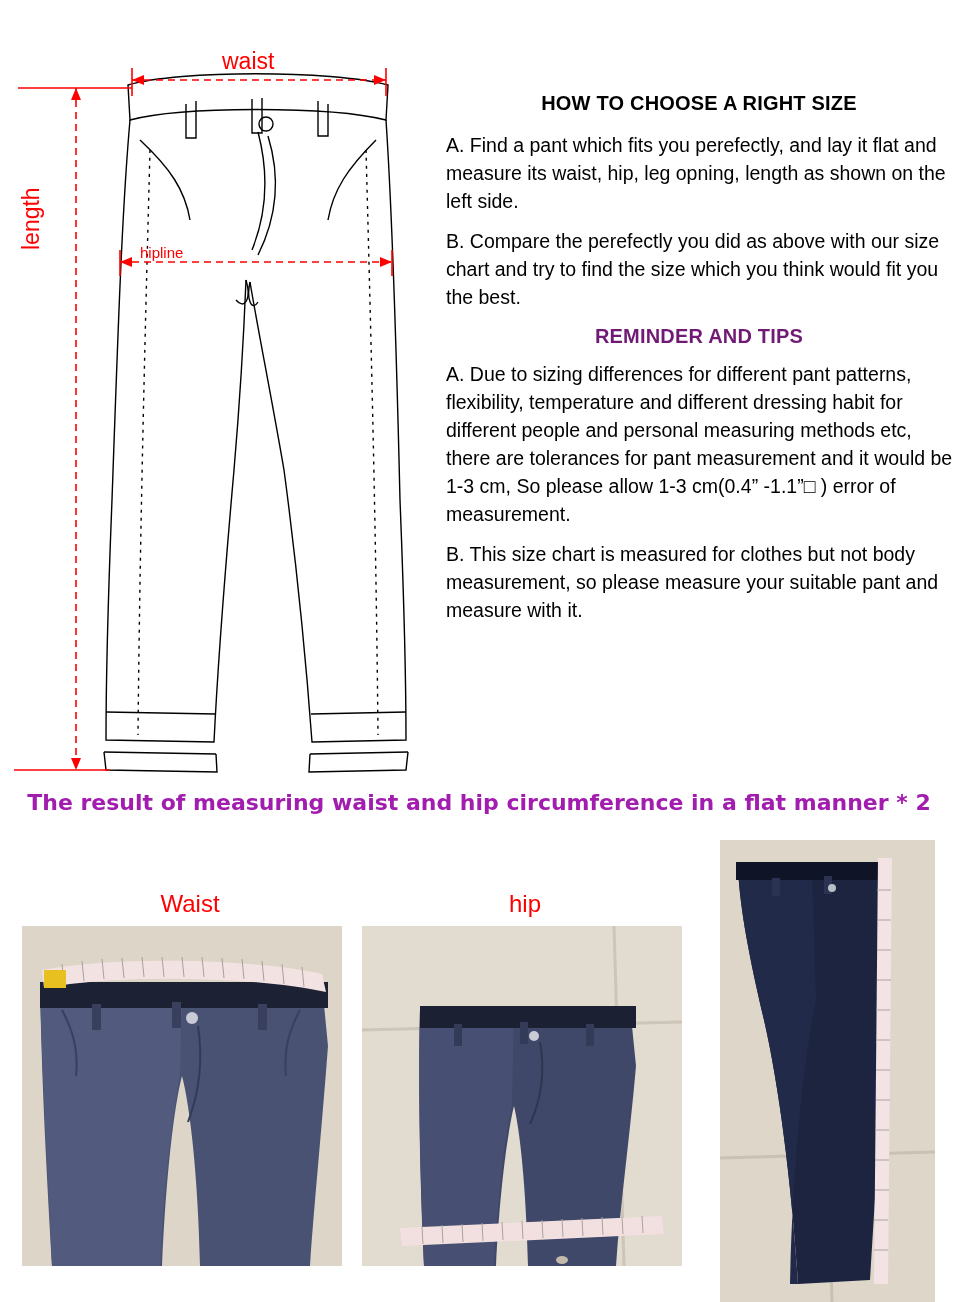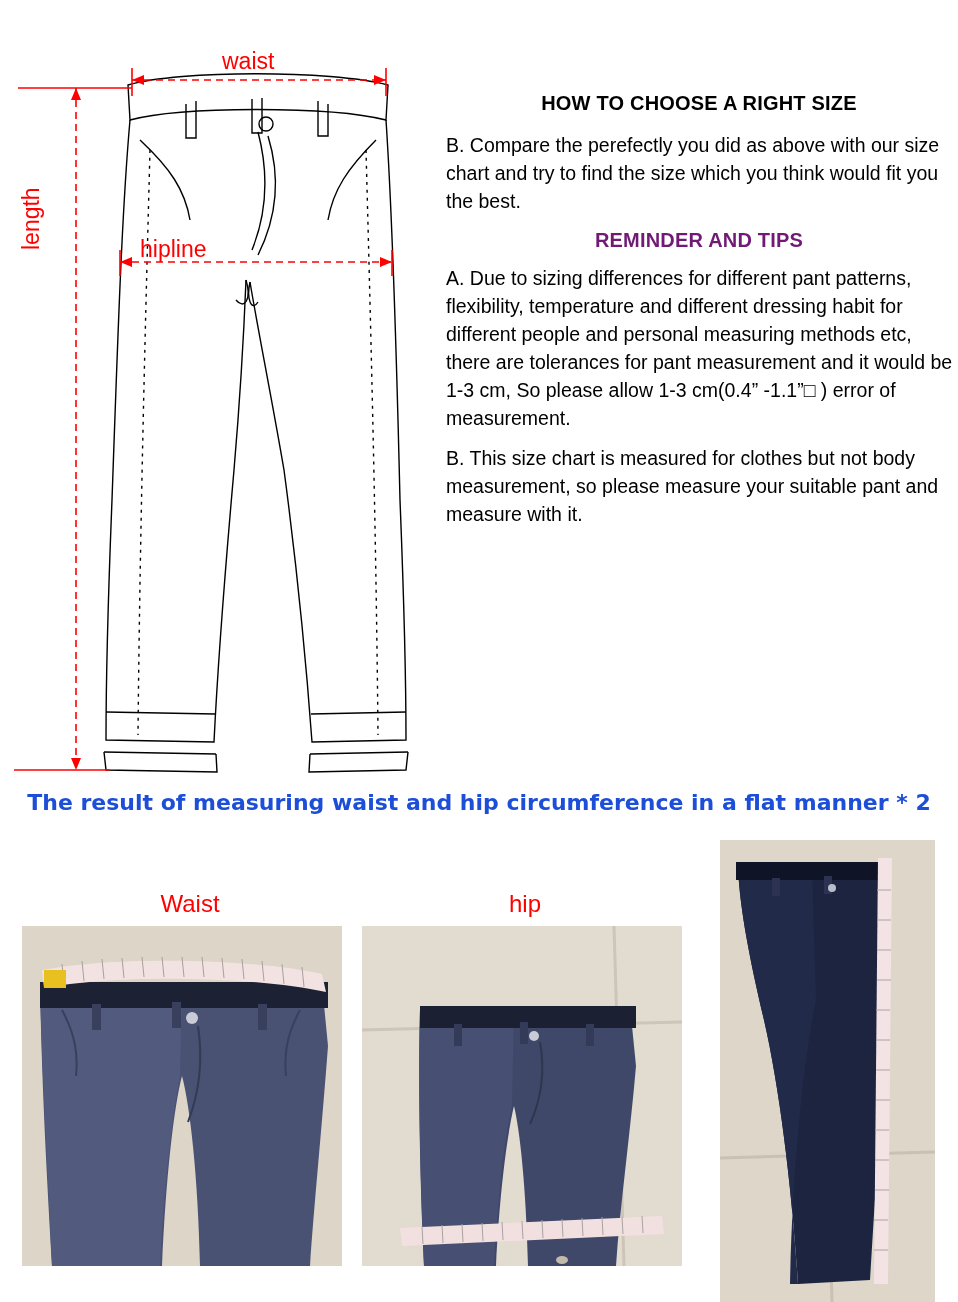--- a/index.html
+++ b/index.html
@@ -37,21 +37,21 @@
   }
 
   .dim-label {
     position: absolute;
     color: #ff0000;
     font-family: "Liberation Sans", sans-serif;
     font-size: 23px;
     white-space: nowrap;
   }
   #waist-label { left: 222px; top: 48px; }
-  #hipline-label { left: 140px; top: 236px; font-size: 23px; }
+  #hipline-label { left: 140px; top: 244px; font-size: 15px; }
   #length-label {
     left: 18px; top: 250px;
     transform: rotate(-90deg);
     transform-origin: left top;
     font-size: 23px;
   }
 
   
   #instructions {
     position: absolute;
@@ -77,21 +77,21 @@
     margin: 0 0 12px 0;
     padding-left: 6px;
   }
 
   
   #banner {
     position: absolute;
     left: 0; top: 790px;
     width: 958px;
     text-align: center;
-    color: #1d4ed8;
+    color: #a21caf;
     font-size: 22px;
     font-family: "DejaVu Sans", sans-serif;
     font-weight: 600;
   }
 
   
   #photos {
     position: absolute;
     left: 0; top: 828px;
     width: 958px;
@@ -183,20 +183,21 @@
       </g>
     </svg>
 
     <div class="dim-label" id="waist-label">waist</div>
     <div class="dim-label" id="hipline-label">hipline</div>
     <div class="dim-label" id="length-label">length</div>
   </div>
 
   <div id="instructions">
     <p class="instr-heading">HOW TO CHOOSE A RIGHT SIZE</p>
+    <p class="instr-para">A. Find a pant which fits you perefectly, and lay it flat and measure its waist, hip, leg opning, length as shown on the left side.</p>
     <p class="instr-para">B. Compare the perefectly you did as above with our  size chart and try to find the size which you think would fit you the best.</p>
     <p class="instr-heading red">REMINDER AND TIPS</p>
     <p class="instr-para">A. Due to sizing differences for different pant patterns, flexibility, temperature and different dressing habit for different people and personal measuring methods etc, there are tolerances for pant measurement and it would be 1-3 cm, So please allow 1-3 cm(0.4” -1.1”□ ) error of measurement.</p>
     <p class="instr-para">B. This size chart is measured for clothes but not body measurement, so please measure your suitable pant and measure with it.</p>
   </div>
 </div>
 
 <div id="banner">The result of measuring waist and hip circumference in a flat manner * 2</div>
 
 <div id="photos">

